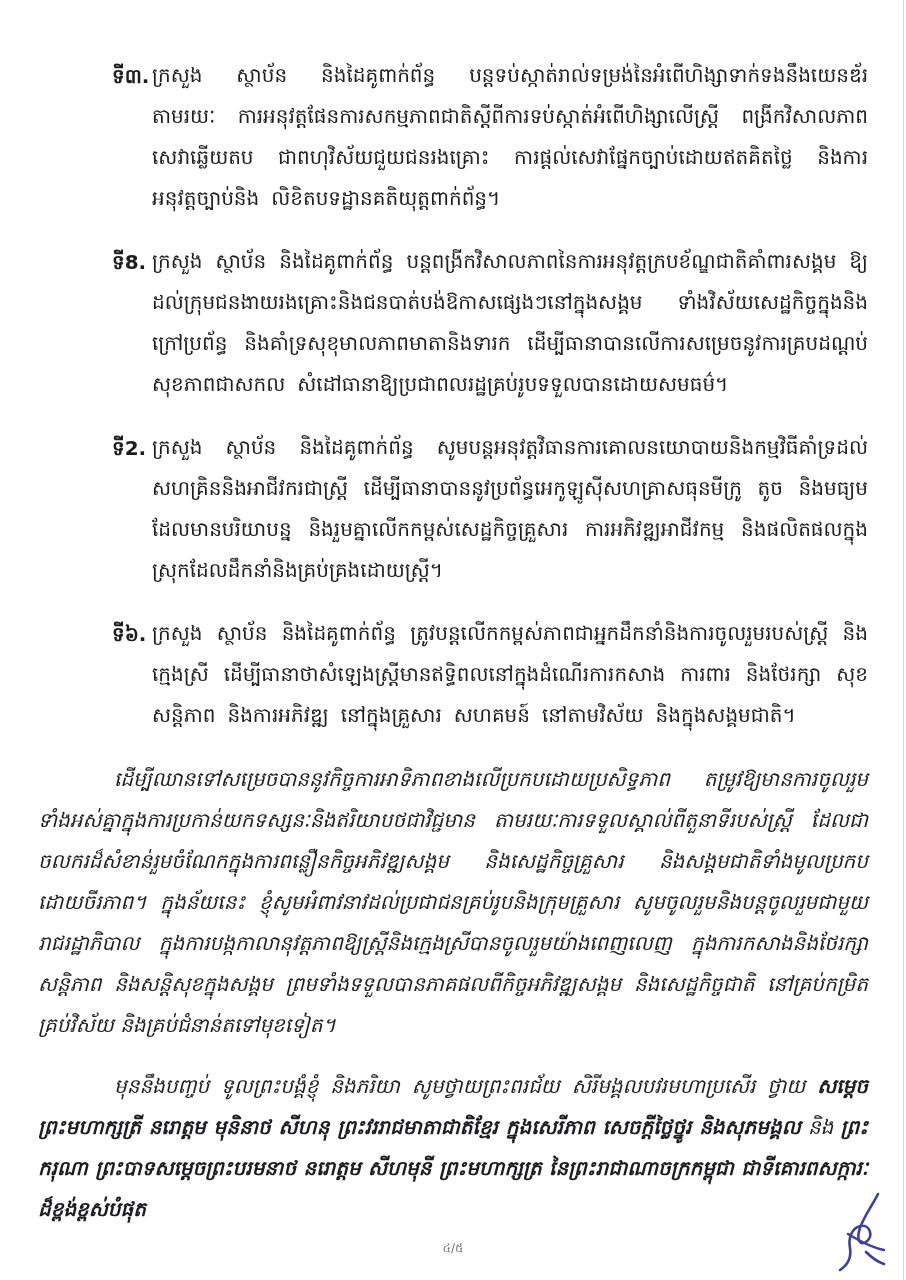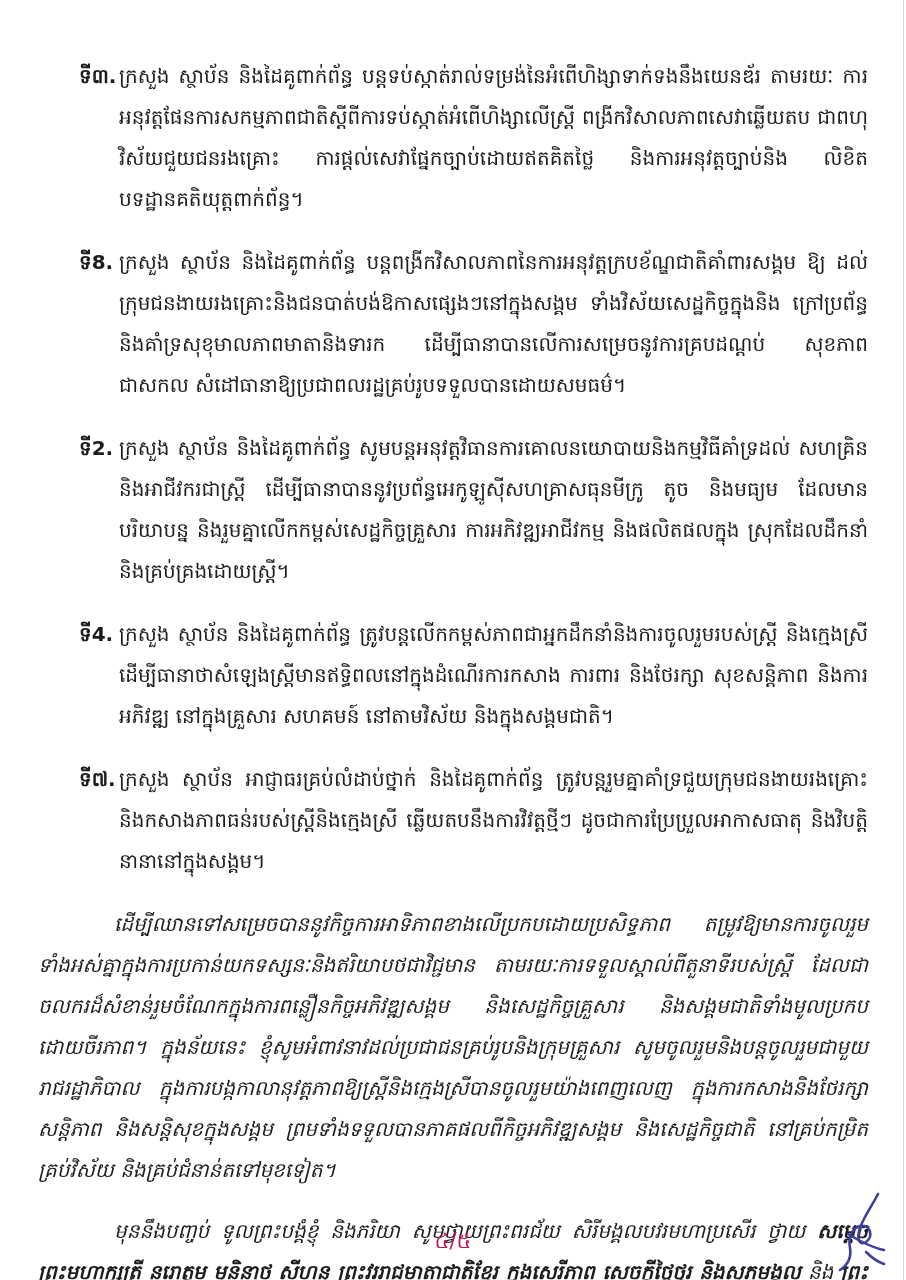--- a/index.html
+++ b/index.html
@@ -34,51 +34,52 @@
   .doc-text {
     font-size: 20px;
     line-height: 41px;
     text-align: justify;
     color: #1d1d1f;
   }
 
   .list-item {
     display: flex;
     align-items: flex-start;
-    margin-left: 41px;
+    margin-left: 74px;
     margin-bottom: 22px;
   }
 
   .list-num {
     flex: 0 0 40px;
     font-weight: bold;
     white-space: nowrap;
   }
 
   .list-body {
     flex: 1;
     padding-left: 0px;
+    font-family: Liberation Mono, monospace;
   }
 
   .para {
     text-indent: 76px;
     margin-top: 20px;
     font-style: italic;
   }
 
   .seg-bold { font-weight: bold; }
 
   .page-number {
     position: absolute;
     bottom: 22px;
     left: 0;
     width: 100%;
     text-align: center;
-    font-size: 21px;
-    color: #be185d;
+    font-size: 12px;
+    color: #737373;
   }
 
   .signature {
     position: absolute;
     right: 10px;
     bottom: 4px;
     width: 70px;
     height: 90px;
   }
 </style>
@@ -100,28 +101,24 @@
       <span class="list-num">ទី8.</span>
       <span class="list-body">ក្រសួង ស្ថាប័ន និងដៃគូពាក់ព័ន្ធ បន្តពង្រីកវិសាលភាពនៃការអនុវត្តក្របខ័ណ្ឌជាតិគាំពារសង្គម ឱ្យ ដល់ក្រុមជនងាយរងគ្រោះនិងជនបាត់បង់ឱកាសផ្សេងៗនៅក្នុងសង្គម ទាំងវិស័យសេដ្ឋកិច្ចក្នុងនិង ក្រៅប្រព័ន្ធ និងគាំទ្រសុខុមាលភាពមាតានិងទារក ដើម្បីធានាបានលើការសម្រេចនូវការគ្របដណ្តប់ សុខភាពជាសកល សំដៅធានាឱ្យប្រជាពលរដ្ឋគ្រប់រូបទទួលបានដោយសមធម៌។</span>
     </div>
 
     <div class="list-item">
       <span class="list-num">ទី2.</span>
       <span class="list-body">ក្រសួង ស្ថាប័ន និងដៃគូពាក់ព័ន្ធ សូមបន្តអនុវត្តវិធានការគោលនយោបាយនិងកម្មវិធីគាំទ្រដល់ សហគ្រិននិងអាជីវករជាស្ត្រី ដើម្បីធានាបាននូវប្រព័ន្ធអេកូឡូស៊ីសហគ្រាសធុនមីក្រូ តូច និងមធ្យម ដែលមានបរិយាបន្ន និងរួមគ្នាលើកកម្ពស់សេដ្ឋកិច្ចគ្រួសារ ការអភិវឌ្ឍអាជីវកម្ម និងផលិតផលក្នុង ស្រុកដែលដឹកនាំនិងគ្រប់គ្រងដោយស្ត្រី។</span>
     </div>
 
     <div class="list-item">
-      <span class="list-num">ទី4.</span>
+      <span class="list-num">ទី៦.</span>
       <span class="list-body">ក្រសួង ស្ថាប័ន និងដៃគូពាក់ព័ន្ធ ត្រូវបន្តលើកកម្ពស់ភាពជាអ្នកដឹកនាំនិងការចូលរួមរបស់ស្ត្រី និងក្មេងស្រី ដើម្បីធានាថាសំឡេងស្ត្រីមានឥទ្ធិពលនៅក្នុងដំណើរការកសាង ការពារ និងថែរក្សា សុខសន្តិភាព និងការអភិវឌ្ឍ នៅក្នុងគ្រួសារ សហគមន៍ នៅតាមវិស័យ និងក្នុងសង្គមជាតិ។</span>
     </div>
 
-    <div class="list-item">
-      <span class="list-num">ទី៧.</span>
-      <span class="list-body">ក្រសួង ស្ថាប័ន អាជ្ញាធរគ្រប់លំដាប់ថ្នាក់ និងដៃគូពាក់ព័ន្ធ ត្រូវបន្តរួមគ្នាគាំទ្រជួយក្រុមជនងាយរងគ្រោះ និងកសាងភាពធន់របស់ស្ត្រីនិងក្មេងស្រី ឆ្លើយតបនឹងការវិវត្តថ្មីៗ ដូចជាការប្រែប្រួលអាកាសធាតុ និងវិបត្តិនានានៅក្នុងសង្គម។</span>
-    </div>
 
     <p class="para">ដើម្បីឈានទៅសម្រេចបាននូវកិច្ចការអាទិភាពខាងលើប្រកបដោយប្រសិទ្ធភាព តម្រូវឱ្យមានការចូលរួមទាំងអស់គ្នាក្នុងការប្រកាន់យកទស្សនៈនិងឥរិយាបថជាវិជ្ជមាន តាមរយៈការទទួលស្គាល់ពីតួនាទីរបស់ស្ត្រី ដែលជាចលករដ៏សំខាន់រួមចំណែកក្នុងការពន្លឿនកិច្ចអភិវឌ្ឍសង្គម និងសេដ្ឋកិច្ចគ្រួសារ និងសង្គមជាតិទាំងមូលប្រកបដោយចីរភាព។ ក្នុងន័យនេះ ខ្ញុំសូមអំពាវនាវដល់ប្រជាជនគ្រប់រូបនិងក្រុមគ្រួសារ សូមចូលរួមនិងបន្តចូលរួមជាមួយរាជរដ្ឋាភិបាល ក្នុងការបង្កកាលានុវត្តភាពឱ្យស្ត្រីនិងក្មេងស្រីបានចូលរួមយ៉ាងពេញលេញ ក្នុងការកសាងនិងថែរក្សាសន្តិភាព និងសន្តិសុខក្នុងសង្គម ព្រមទាំងទទួលបានភាគផលពីកិច្ចអភិវឌ្ឍសង្គម និងសេដ្ឋកិច្ចជាតិ នៅគ្រប់កម្រិតគ្រប់វិស័យ និងគ្រប់ជំនាន់តទៅមុខទៀត។</p>
 
     <p class="para"><span>មុននឹងបញ្ចប់ ទូលព្រះបង្គំខ្ញុំ និងភរិយា សូមថ្វាយព្រះពរជ័យ សិរីមង្គលបវរមហាប្រសើរ ថ្វាយ </span><span class="seg-bold">សម្តេចព្រះមហាក្សត្រី នរោត្តម មុនិនាថ សីហនុ ព្រះវររាជមាតាជាតិខ្មែរ ក្នុងសេរីភាព សេចក្តីថ្លៃថ្នូរ និងសុភមង្គល</span><span> និង </span><span class="seg-bold">ព្រះករុណា ព្រះបាទសម្តេចព្រះបរមនាថ នរោត្តម សីហមុនី ព្រះមហាក្សត្រ នៃព្រះរាជាណាចក្រកម្ពុជា ជាទីគោរពសក្ការៈដ៏ខ្ពង់ខ្ពស់បំផុត</span></p>
 
   </div>
 
   <div class="page-number">៤/៥</div>
 
   <svg class="signature" viewBox="0 0 70 90" xmlns="http://www.w3.org/2000/svg">

